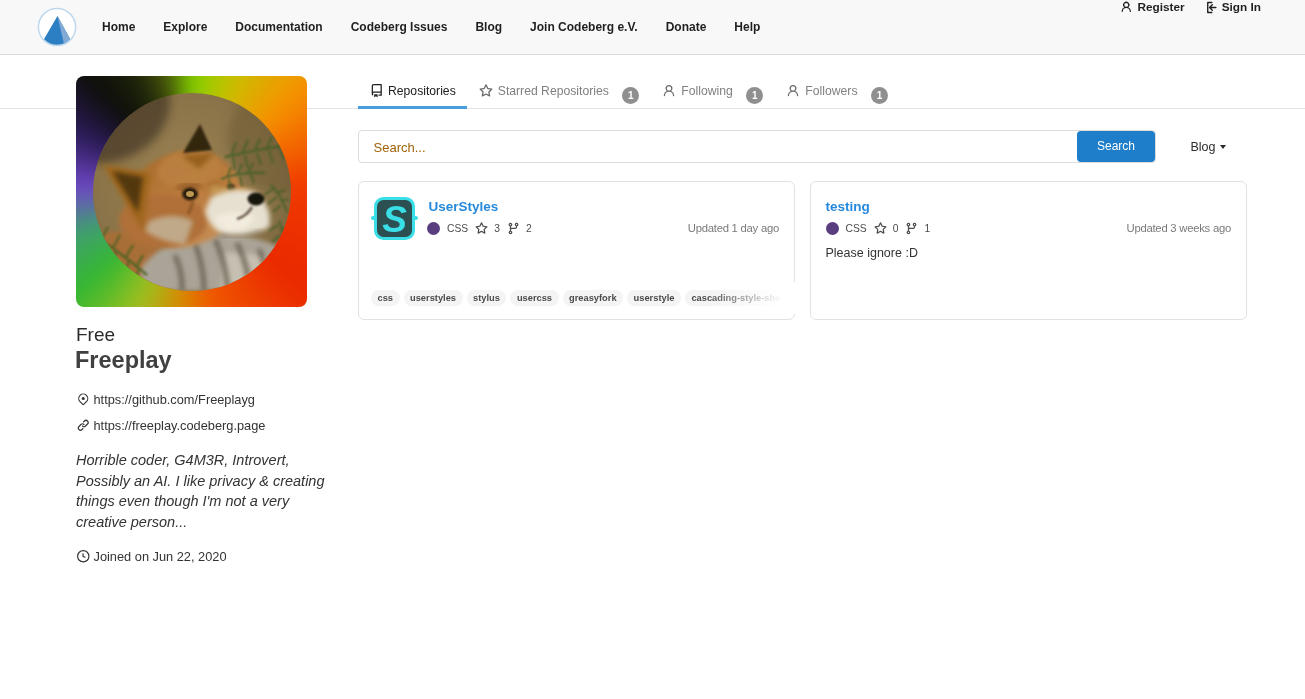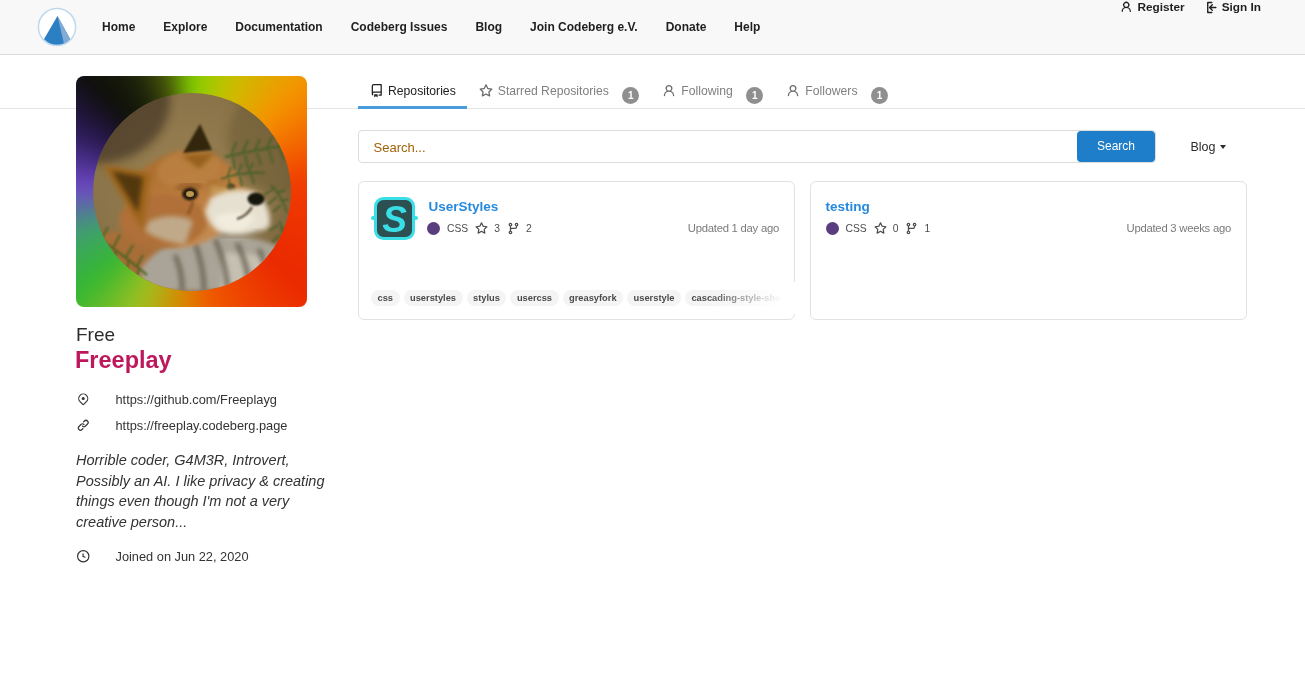--- a/index.html
+++ b/index.html
@@ -26,22 +26,22 @@
 
 #avatar { position:absolute; left:76px; top:76px; width:231px; height:231px; border-radius:8px; overflow:hidden; }
 #rainbow { position:absolute; left:-20px; top:-20px; width:271px; height:271px;
   background:conic-gradient(from 0deg at 50% 50%,
     #7fd000 0deg, #c8c000 20deg, #f59500 45deg, #f03c00 85deg, #ea2800 130deg,
     #f05800 170deg, #d88800 185deg, #9fc020 205deg, #35b830 228deg, #3f9f70 250deg,
     #7048c8 272deg, #2a1a55 298deg, #0e0e0a 318deg, #1c220a 334deg, #48560a 348deg, #7fd000 360deg);
   filter: blur(9px); }
 #foxcircle { position:absolute; left:16.5px; top:16.5px; width:198px; height:198px; border-radius:50%; overflow:hidden; }
 #free { position:absolute; left:76px; top:323.5px; font-size:19px; color:#2b2b2b; }
-#freeplay { position:absolute; left:75px; top:346.6px; font-size:23.5px; font-weight:bold; color:#be185d; }
-.siderow { position:absolute; left:77px; display:flex; align-items:center; gap:26px; font-size:12.8px; color:#333; }
+#freeplay { position:absolute; left:75px; top:346.6px; font-size:23.5px; font-weight:bold; color:#404040; }
+.siderow { position:absolute; left:77px; display:flex; align-items:center; gap:4px; font-size:12.8px; color:#333; }
 .siderow svg { flex:none; }
 #bio { position:absolute; left:76px; top:450px; width:260px; font-size:14.5px; line-height:20.7px; color:#333;font-style:italic; }
 
 #searchbox { position:absolute; left:358px; top:130px; width:798px; height:33px;
   border:1px solid #dcdcdc; border-radius:4px; background:#fff; }
 #searchbox span { position:absolute; left:14.5px; top:8.5px; font-size:13px; color:#a16207; }
 #searchbtn { position:absolute; left:1077px; top:131px; width:78px; height:31px; border-radius:4px;
   background:#1f7ec9; color:#fff; font-size:12px; text-align:center; line-height:31px; }
 #sort { position:absolute; left:1190.5px; top:140px; font-size:12.5px; color:#2b2b2b; }
 #sortcaret { position:absolute; left:1220px; top:145px; width:0; height:0;
@@ -261,13 +261,14 @@
     <svg style="margin-left:7px;" width="13" height="13" viewBox="0 0 16 16" fill="#4c4c4c">
         <path d="M8 .25a.75.75 0 0 1 .673.418l1.882 3.815 4.21.612a.75.75 0 0 1 .416 1.279l-3.046 2.97.719 4.192a.751.751 0 0 1-1.088.791L8 12.347l-3.766 1.98a.75.75 0 0 1-1.088-.79l.72-4.194L.818 6.374a.75.75 0 0 1 .416-1.28l4.21-.611L7.327.668A.75.75 0 0 1 8 .25Zm0 2.445L6.615 5.5a.75.75 0 0 1-.564.41l-3.097.45 2.24 2.184a.75.75 0 0 1 .216.664l-.528 3.084 2.769-1.456a.75.75 0 0 1 .698 0l2.77 1.456-.53-3.084a.75.75 0 0 1 .216-.664l2.24-2.183-3.096-.45a.75.75 0 0 1-.564-.41L8 2.694Z"></path>
       </svg>
     <span style="margin-left:6px;">0</span>
     <svg style="margin-left:7px;" width="13" height="13" viewBox="0 0 16 16" fill="#4c4c4c">
         <path d="M9.5 3.25a2.25 2.25 0 1 1 3 2.122V6A2.5 2.5 0 0 1 10 8.5H6a1 1 0 0 0-1 1v1.128a2.251 2.251 0 1 1-1.5 0V5.372a2.25 2.25 0 1 1 1.5 0v1.836A2.493 2.493 0 0 1 6 7h4a1 1 0 0 0 1-1v-.628a2.25 2.25 0 0 1-1.5-2.122Zm-6 0a.75.75 0 1 0 1.5 0 .75.75 0 0 0-1.5 0Zm8.25-.75a.75.75 0 1 0 0 1.5.75.75 0 0 0 0-1.5ZM4.25 12a.75.75 0 1 0 0 1.5.75.75 0 0 0 0-1.5Z"></path>
       </svg>
     <span style="margin-left:6px;">1</span>
   </div>
   <div class="updated" style="right:15px;">Updated 3 weeks ago</div>
+  <div class="desc" style="left:14.5px;">Please ignore :D</div>
 </div>
 
 </body></html>

